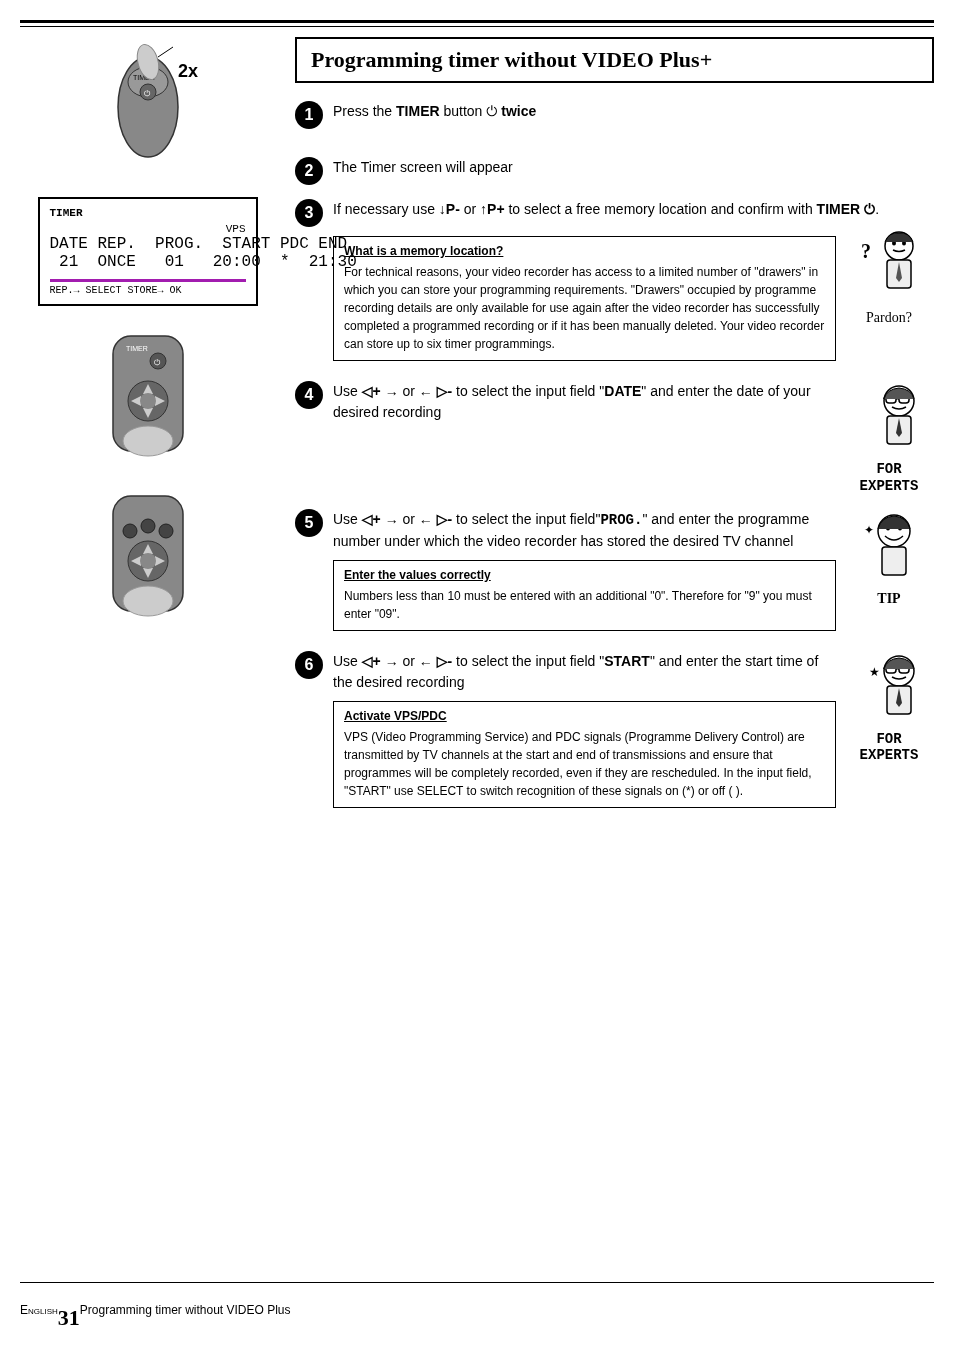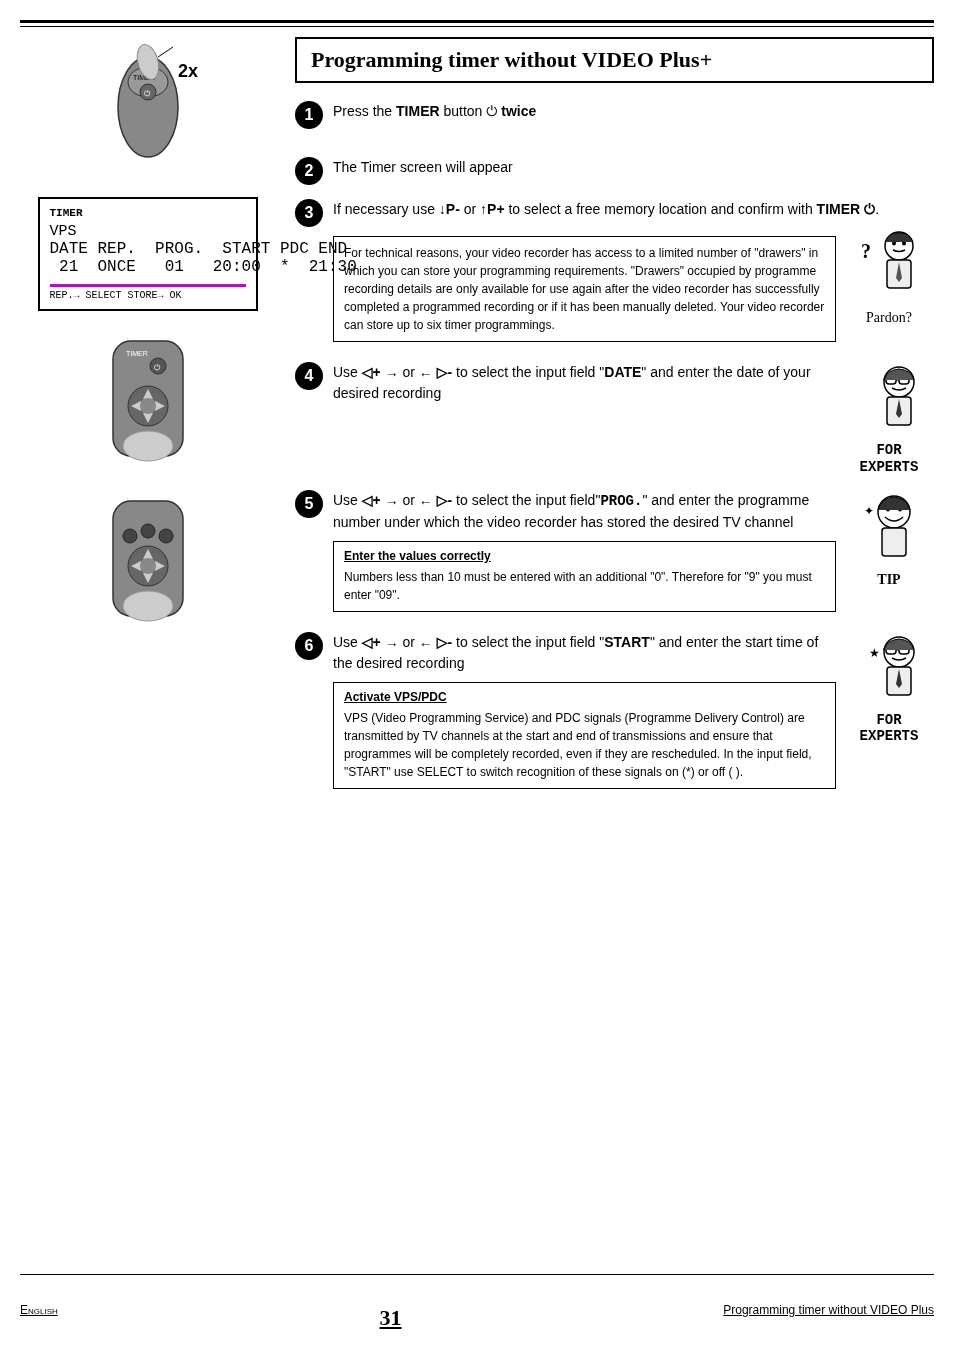--- a/index.html
+++ b/index.html
@@ -68,21 +68,22 @@
       font-family: 'Courier New', monospace;
       font-size: 11px;
       background: #fff;
     }
     .timer-screen .ts-header {
       font-size: 11px;
       font-weight: bold;
       margin-bottom: 4px;
     }
     .timer-screen .ts-vps {
-      font-size: 15px;
+      text-align: right;
+      font-size: 11px;
     }
     .timer-screen .ts-row {
       display: flex;
       font-size: 16px;
       white-space: pre;
     }
     .timer-screen .ts-footer {
       margin-top: 8px;
       font-size: 10px;
       border-top: 3px solid #a21caf;
@@ -214,26 +215,25 @@
       font-family: 'Times New Roman', serif;
       font-size: 14px;
       font-weight: bold;
       text-align: center;
       margin-top: 2px;
     }
 
     
     .page-footer {
       display: flex;
-      justify-content: space-between;
+      justify-content: flex-start;
       align-items: center;
       border-top: 1px solid #000;
-      padding-top: 14px;
+      padding-top: 6px;
       margin-top: auto;
-      text-decoration: underline;
     }
 
     .footer-left {
       font-size: 12px;
       font-variant: small-caps;
     }
 
     .footer-center {
       font-size: 22px;
       font-weight: bold;
@@ -365,20 +365,21 @@
       
       <div class="step">
         <div class="step-number">3</div>
         <div class="step-content">
           <div class="step-text">
             If necessary use <strong>↓P-</strong> <span>or</span> <strong>↑P+</strong> to select a free memory location and confirm with <strong>TIMER ⏻</strong>.
           </div>
 
           <div style="display:flex; align-items:flex-start; gap:8px; margin-top:8px;">
             <div class="info-box" style="flex:1;">
+              <div class="info-box-title">What is a memory location?</div>
               <div class="info-box-text">For technical reasons, your video recorder has access to a limited number of "drawers" in which you can store your programming requirements. "Drawers" occupied by programme recording details are only available for use again after the video recorder has successfully completed a programmed recording or if it has been manually deleted. Your video recorder can store up to six timer programmings.</div>
             </div>
             <div class="step-aside">
               <div class="char-illustration">
                 <svg viewBox="0 0 80 80" width="80" height="80">
 
                   <circle cx="50" cy="18" r="14" fill="#fff" stroke="#000" stroke-width="1.5"></circle>
 
                   <ellipse cx="45" cy="15" rx="2" ry="2.5" fill="#000"></ellipse>
                   <ellipse cx="55" cy="15" rx="2" ry="2.5" fill="#000"></ellipse>

